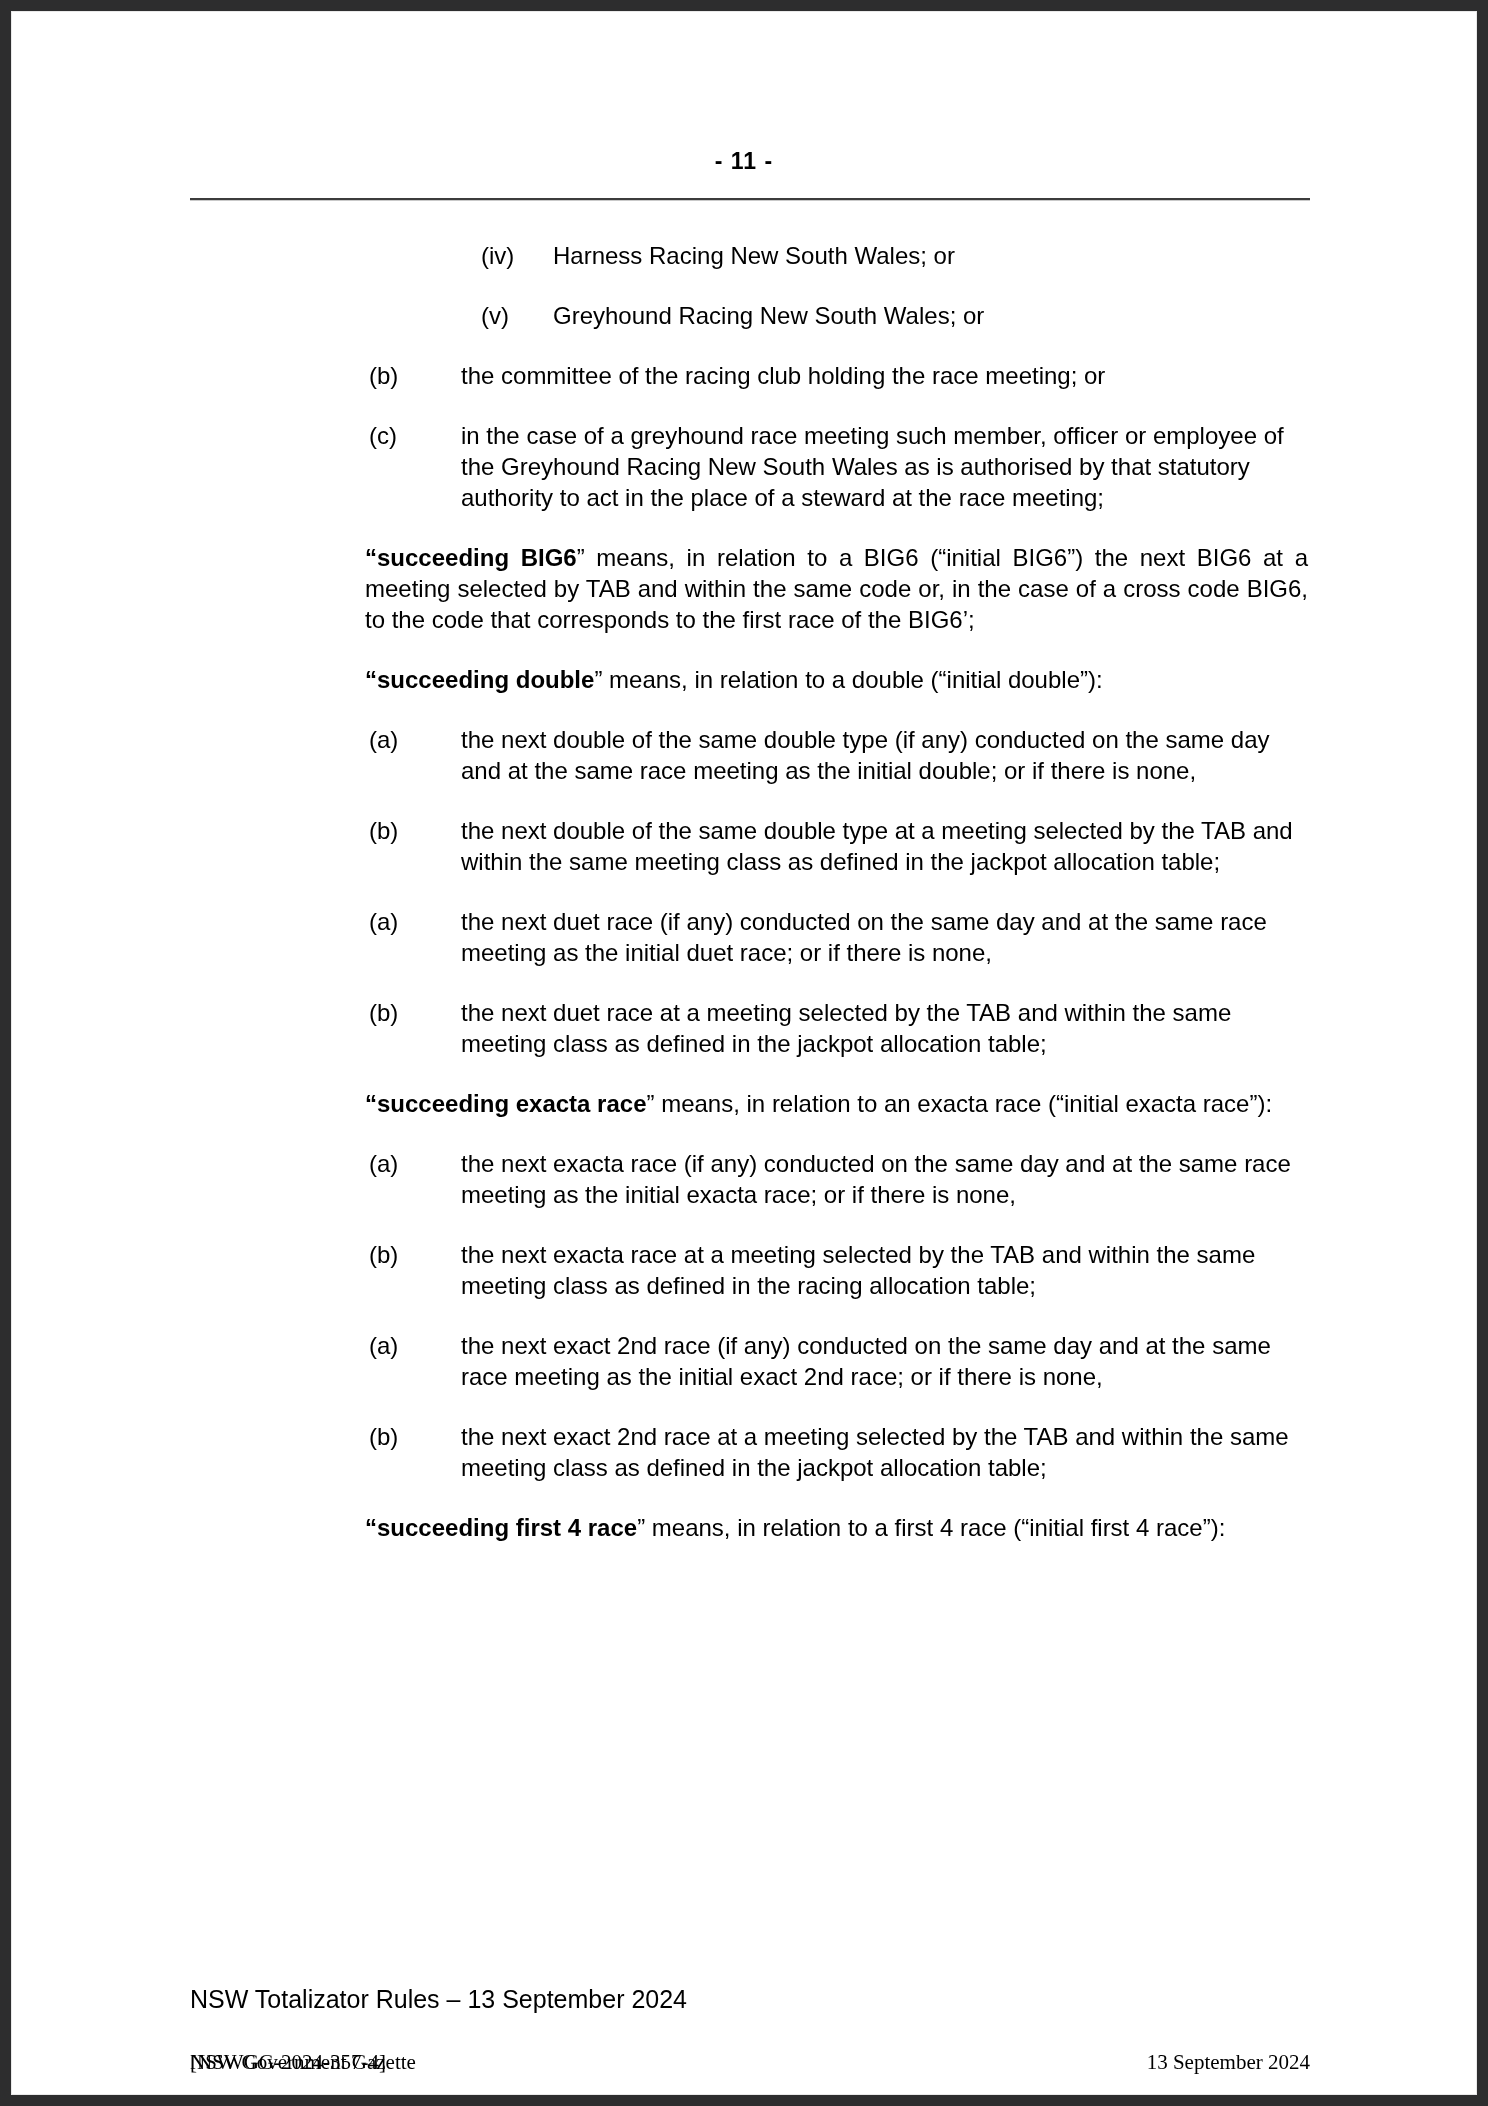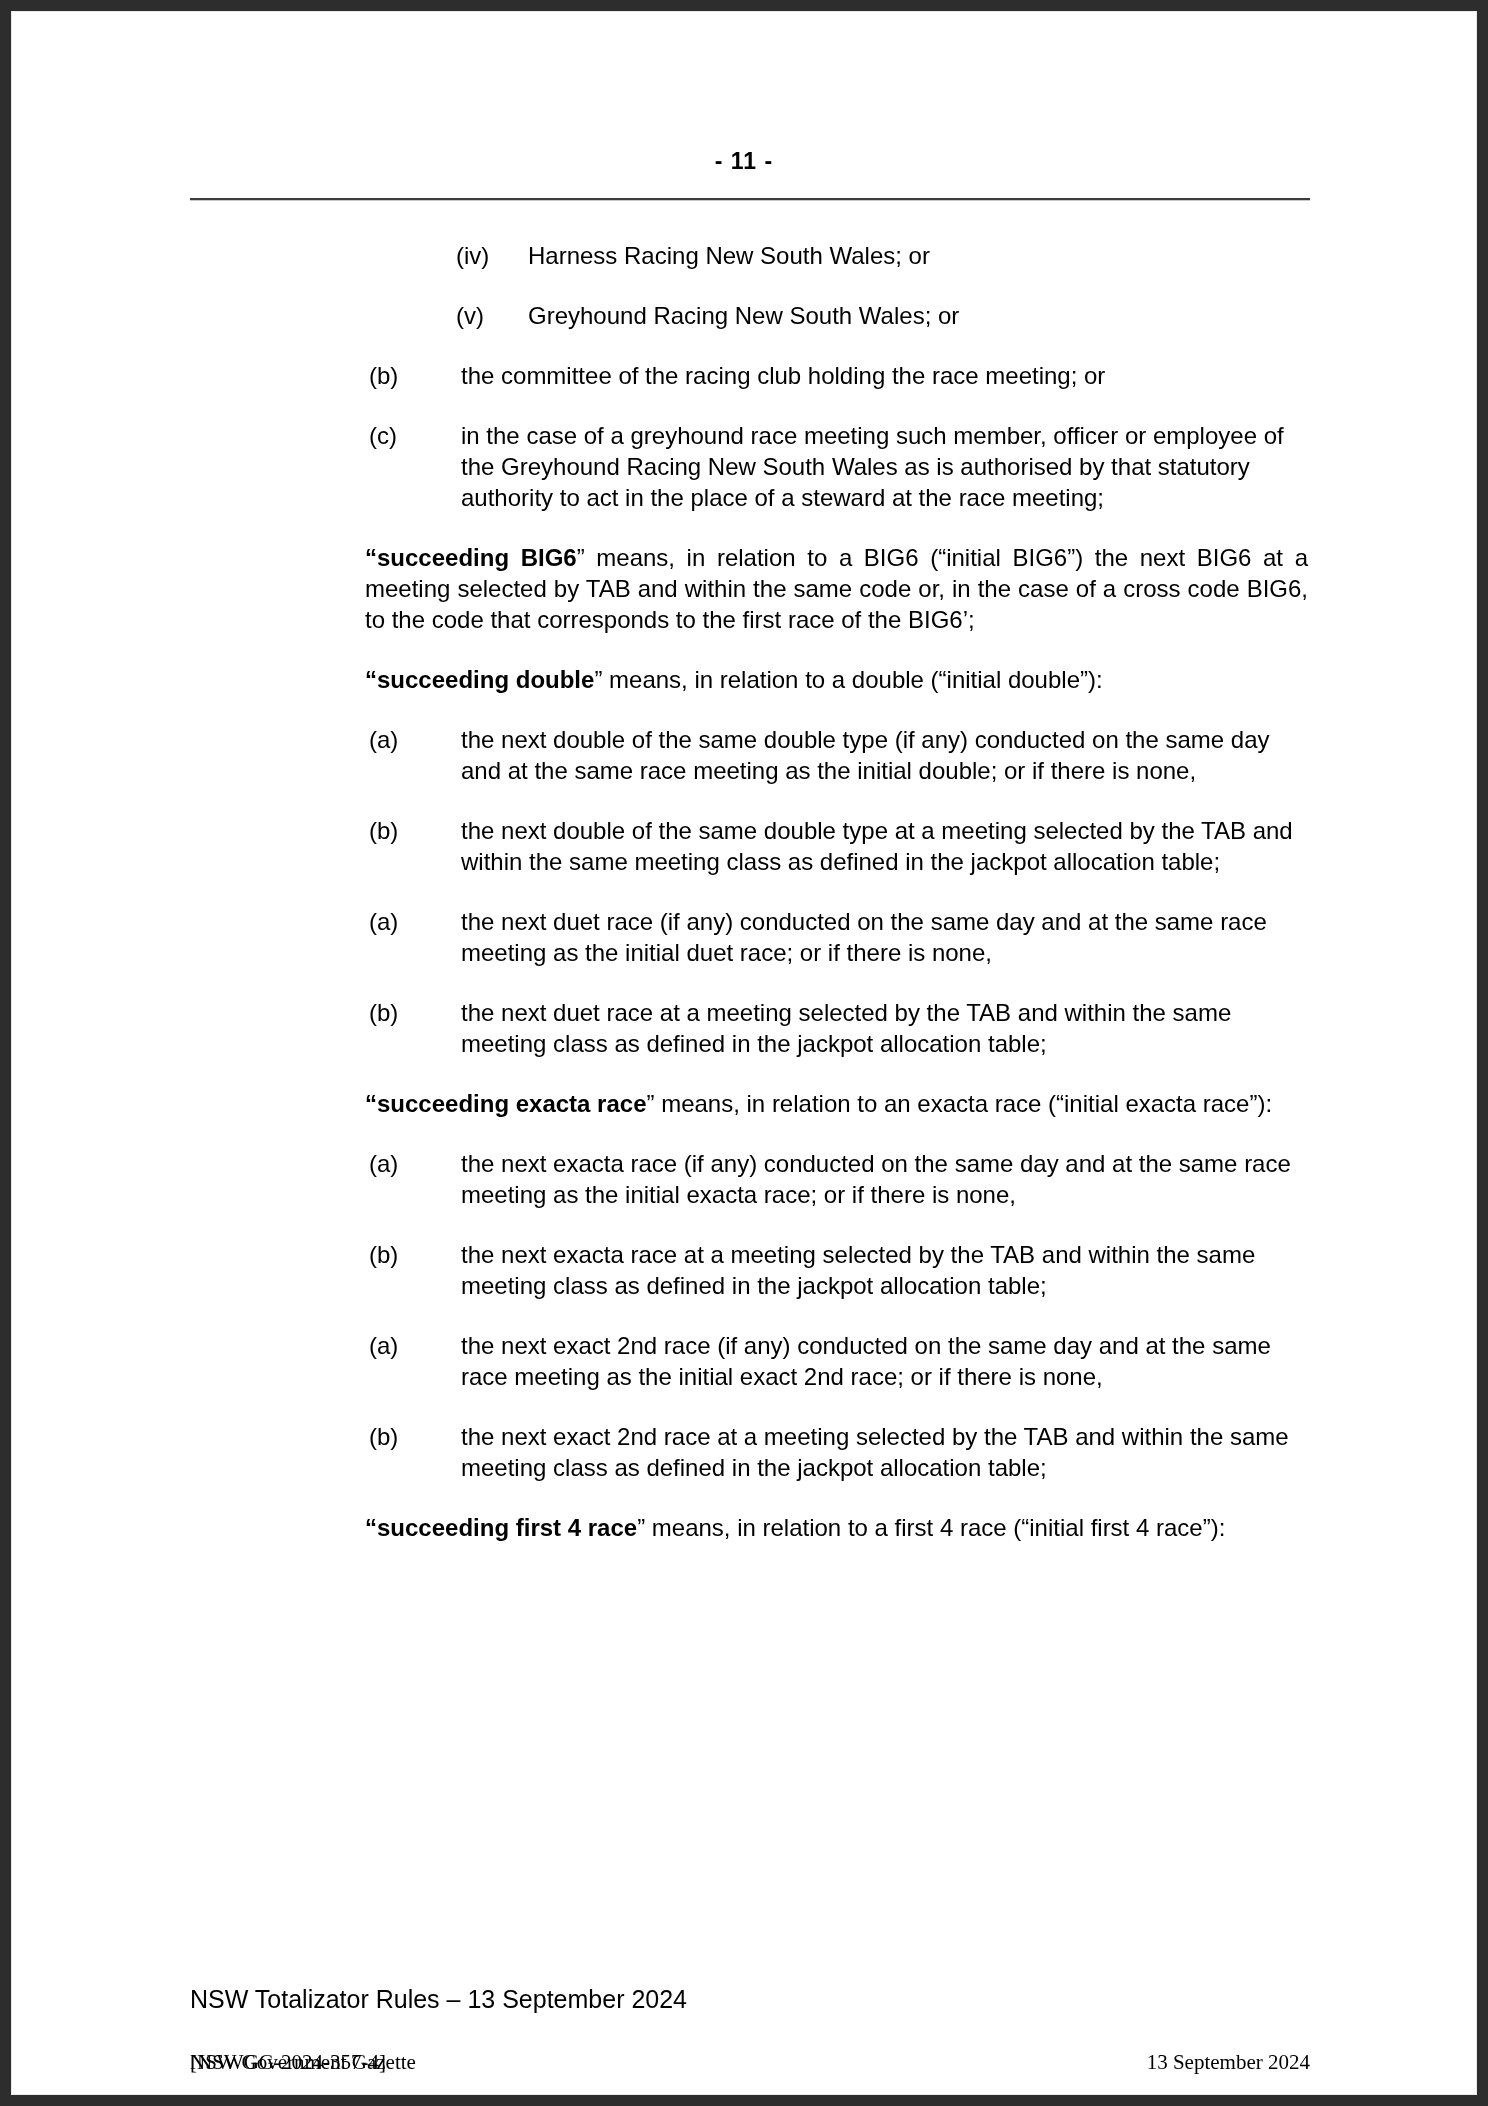--- a/index.html
+++ b/index.html
@@ -66,21 +66,21 @@
   }
   .item {
     position: relative;
   }
   .item.level1 {
     margin-left: 4px;
     padding-left: 92px;
     width: 851px;
   }
   .item.level2 {
-    margin-left: 91px;
+    margin-left: 116px;
     padding-left: 72px;
     width: 700px;
   }
   .item .item-label {
     position: absolute;
     left: 0;
     top: 0;
   }
   .footer-rules {
     position: absolute;
@@ -132,21 +132,21 @@
         <div class="para item level1"><span class="item-label">(b)</span><span class="item-text">the committee of the racing club holding the race meeting; or</span></div>
         <div class="para item level1"><span class="item-label">(c)</span><span class="item-text">in the case of a greyhound race meeting such member, officer or employee of the Greyhound Racing New South Wales as is authorised by that statutory authority to act in the place of a steward at the race meeting;</span></div>
         <div class="para definition"><span class="def-term">“succeeding BIG6</span><span class="def-rest">” means, in relation to a BIG6 (“initial BIG6”) the next BIG6 at a meeting selected by TAB and within the same code or, in the case of a cross code BIG6, to the code that corresponds to the first race of the BIG6’;</span></div>
         <div class="para definition"><span class="def-term">“succeeding double</span><span class="def-rest">” means, in relation to a double (“initial double”):</span></div>
         <div class="para item level1"><span class="item-label">(a)</span><span class="item-text">the next double of the same double type (if any) conducted on the same day and at the same race meeting as the initial double; or if there is none,</span></div>
         <div class="para item level1"><span class="item-label">(b)</span><span class="item-text">the next double of the same double type at a meeting selected by the TAB and within the same meeting class as defined in the jackpot allocation table;</span></div>
         <div class="para item level1"><span class="item-label">(a)</span><span class="item-text">the next duet race (if any) conducted on the same day and at the same race meeting as the initial duet race; or if there is none,</span></div>
         <div class="para item level1"><span class="item-label">(b)</span><span class="item-text">the next duet race at a meeting selected by the TAB and within the same meeting class as defined in the jackpot allocation table;</span></div>
         <div class="para definition"><span class="def-term">“succeeding exacta race</span><span class="def-rest">” means, in relation to an exacta race (“initial exacta race”):</span></div>
         <div class="para item level1"><span class="item-label">(a)</span><span class="item-text">the next exacta race (if any) conducted on the same day and at the same race meeting as the initial exacta race; or if there is none,</span></div>
-        <div class="para item level1"><span class="item-label">(b)</span><span class="item-text">the next exacta race at a meeting selected by the TAB and within the same meeting class as defined in the jackpot allocation table;</span></div>
+        <div class="para item level1"><span class="item-label">(b)</span><span class="item-text">the next exacta race at a meeting selected by the TAB and within the same meeting class as defined in the racing allocation table;</span></div>
         <div class="para item level1"><span class="item-label">(a)</span><span class="item-text">the next exact 2nd race (if any) conducted on the same day and at the same race meeting as the initial exact 2nd race; or if there is none,</span></div>
         <div class="para item level1"><span class="item-label">(b)</span><span class="item-text">the next exact 2nd race at a meeting selected by the TAB and within the same meeting class as defined in the jackpot allocation table;</span></div>
         <div class="para definition"><span class="def-term">“succeeding first 4 race</span><span class="def-rest">” means, in relation to a first 4 race (“initial first 4 race”):</span></div>
       </main>
 
     <div class="footer-rules">NSW Totalizator Rules – 13 September 2024</div>
 
     <div class="gazette-row">
       <span class="gazette-ref">[NSWGG-2024-357-4]</span>
       <span class="gazette-title">NSW Government Gazette</span>

